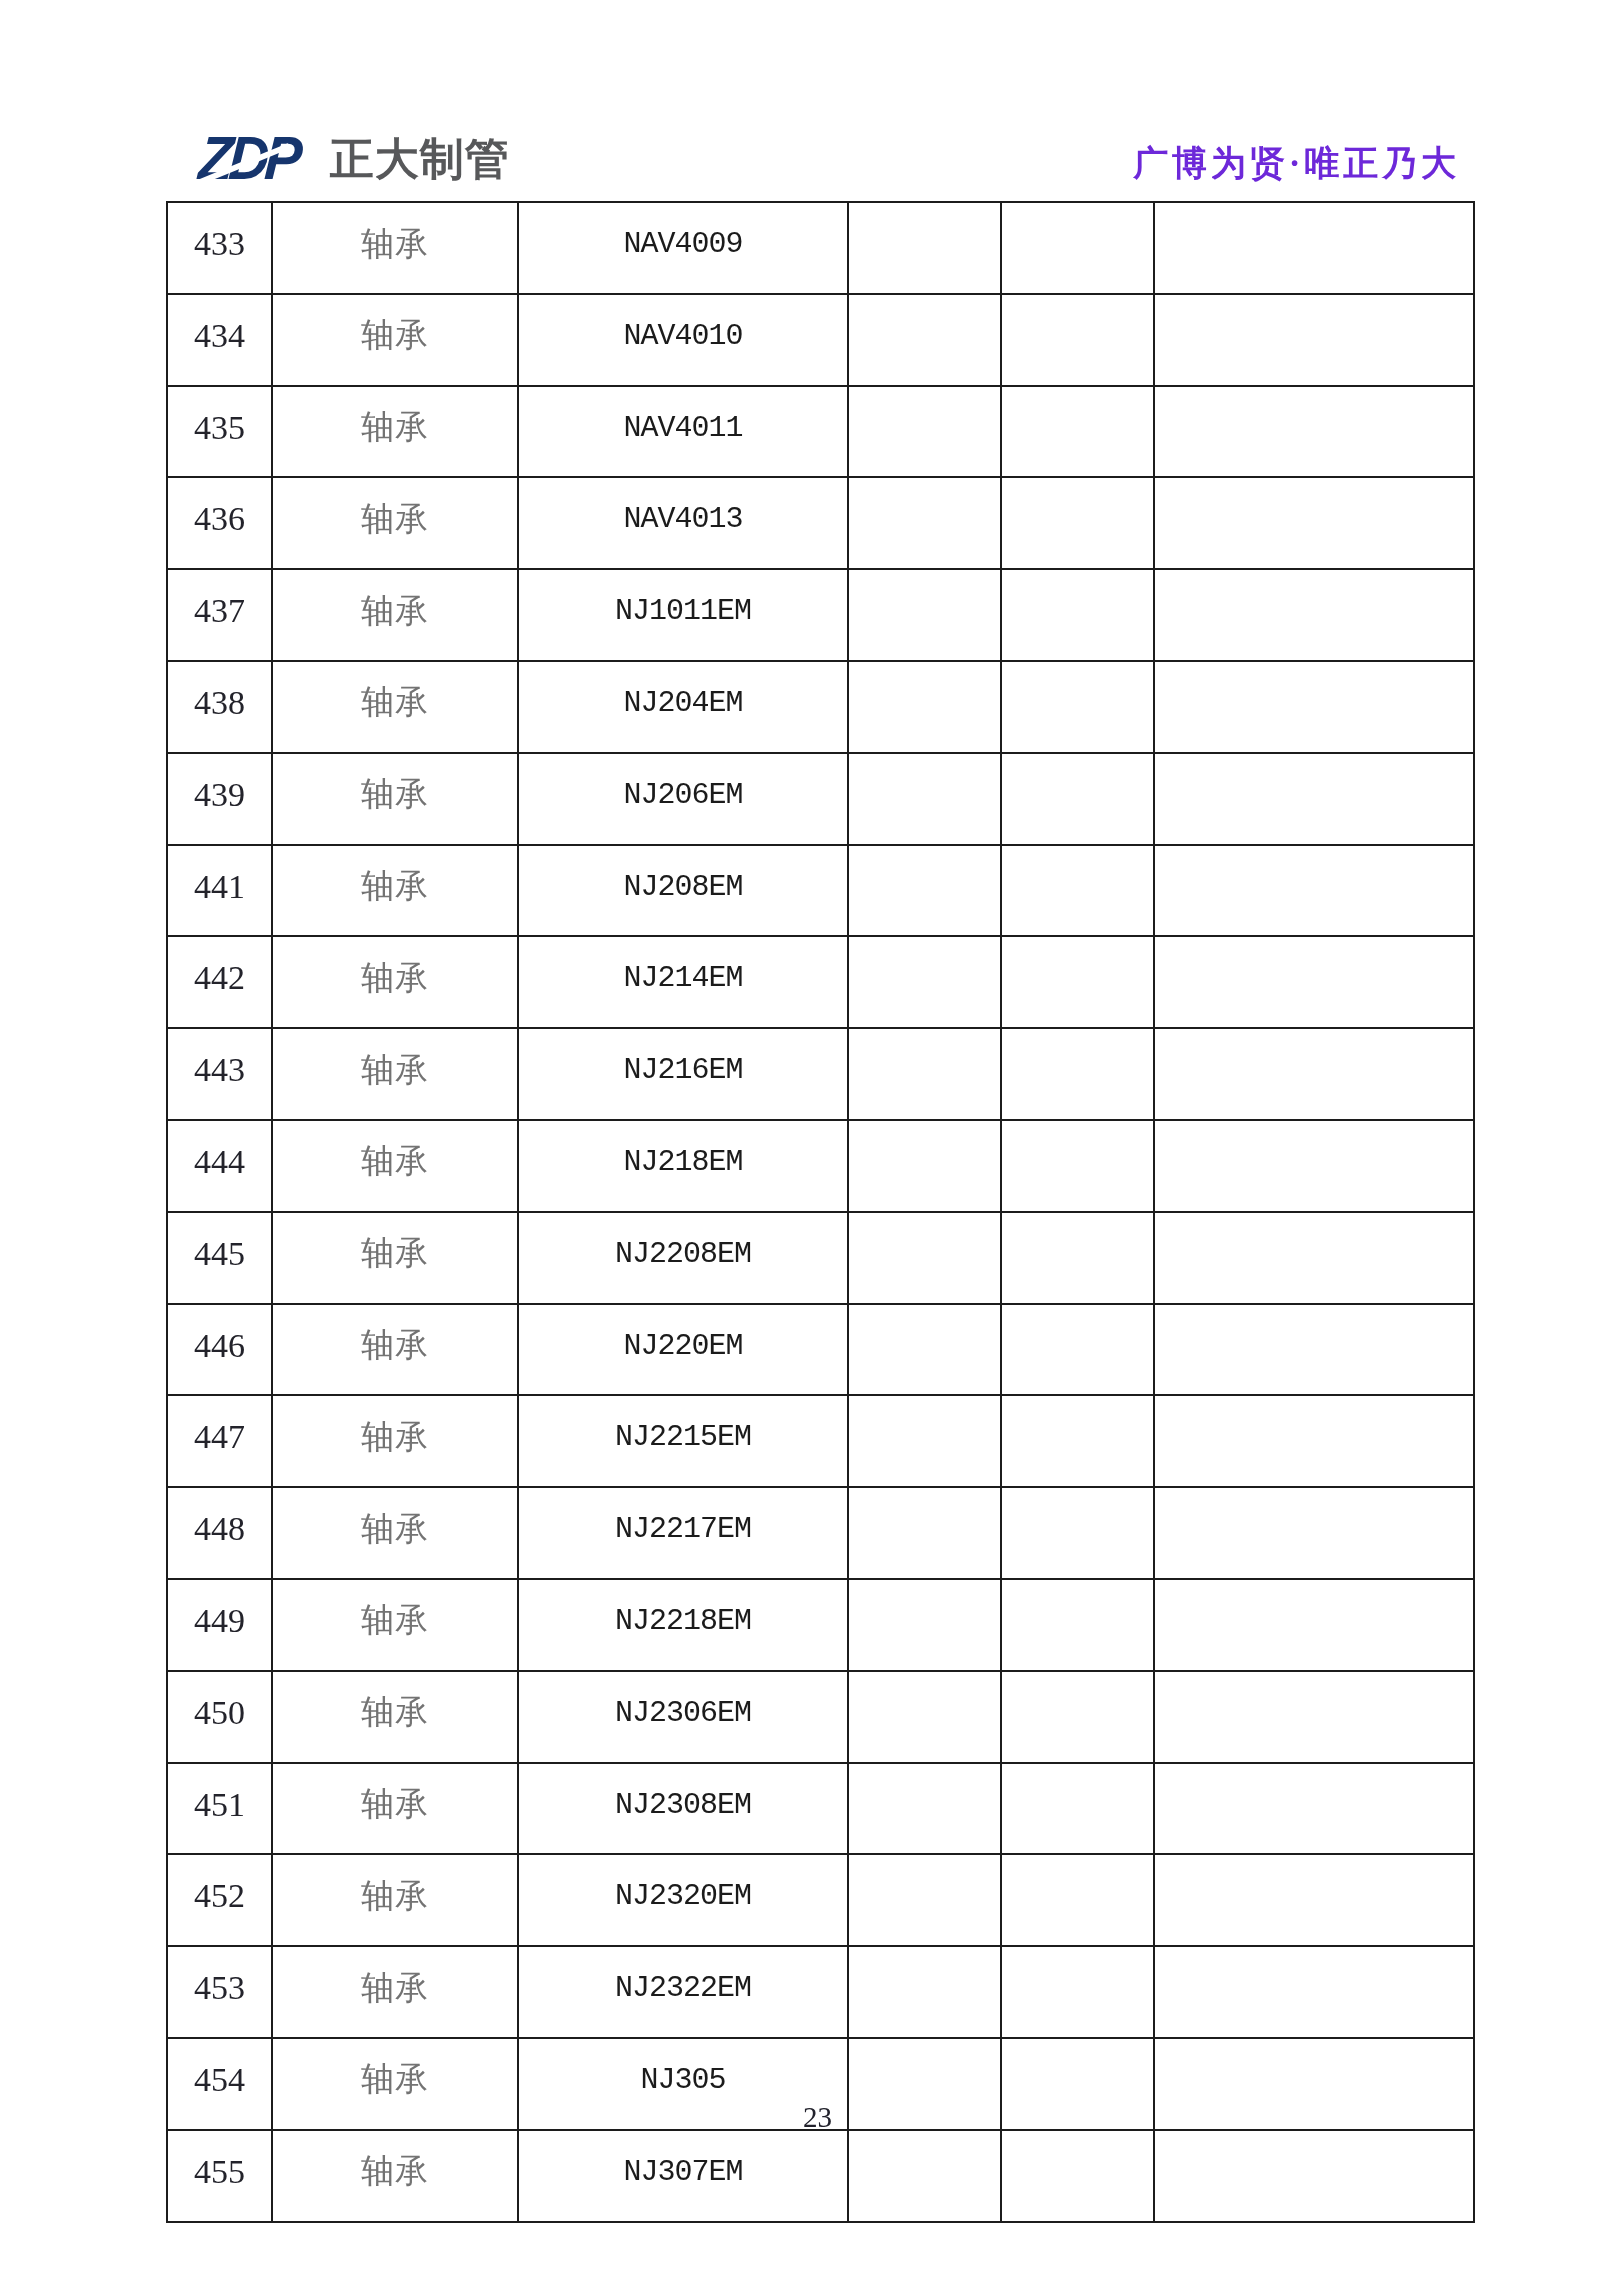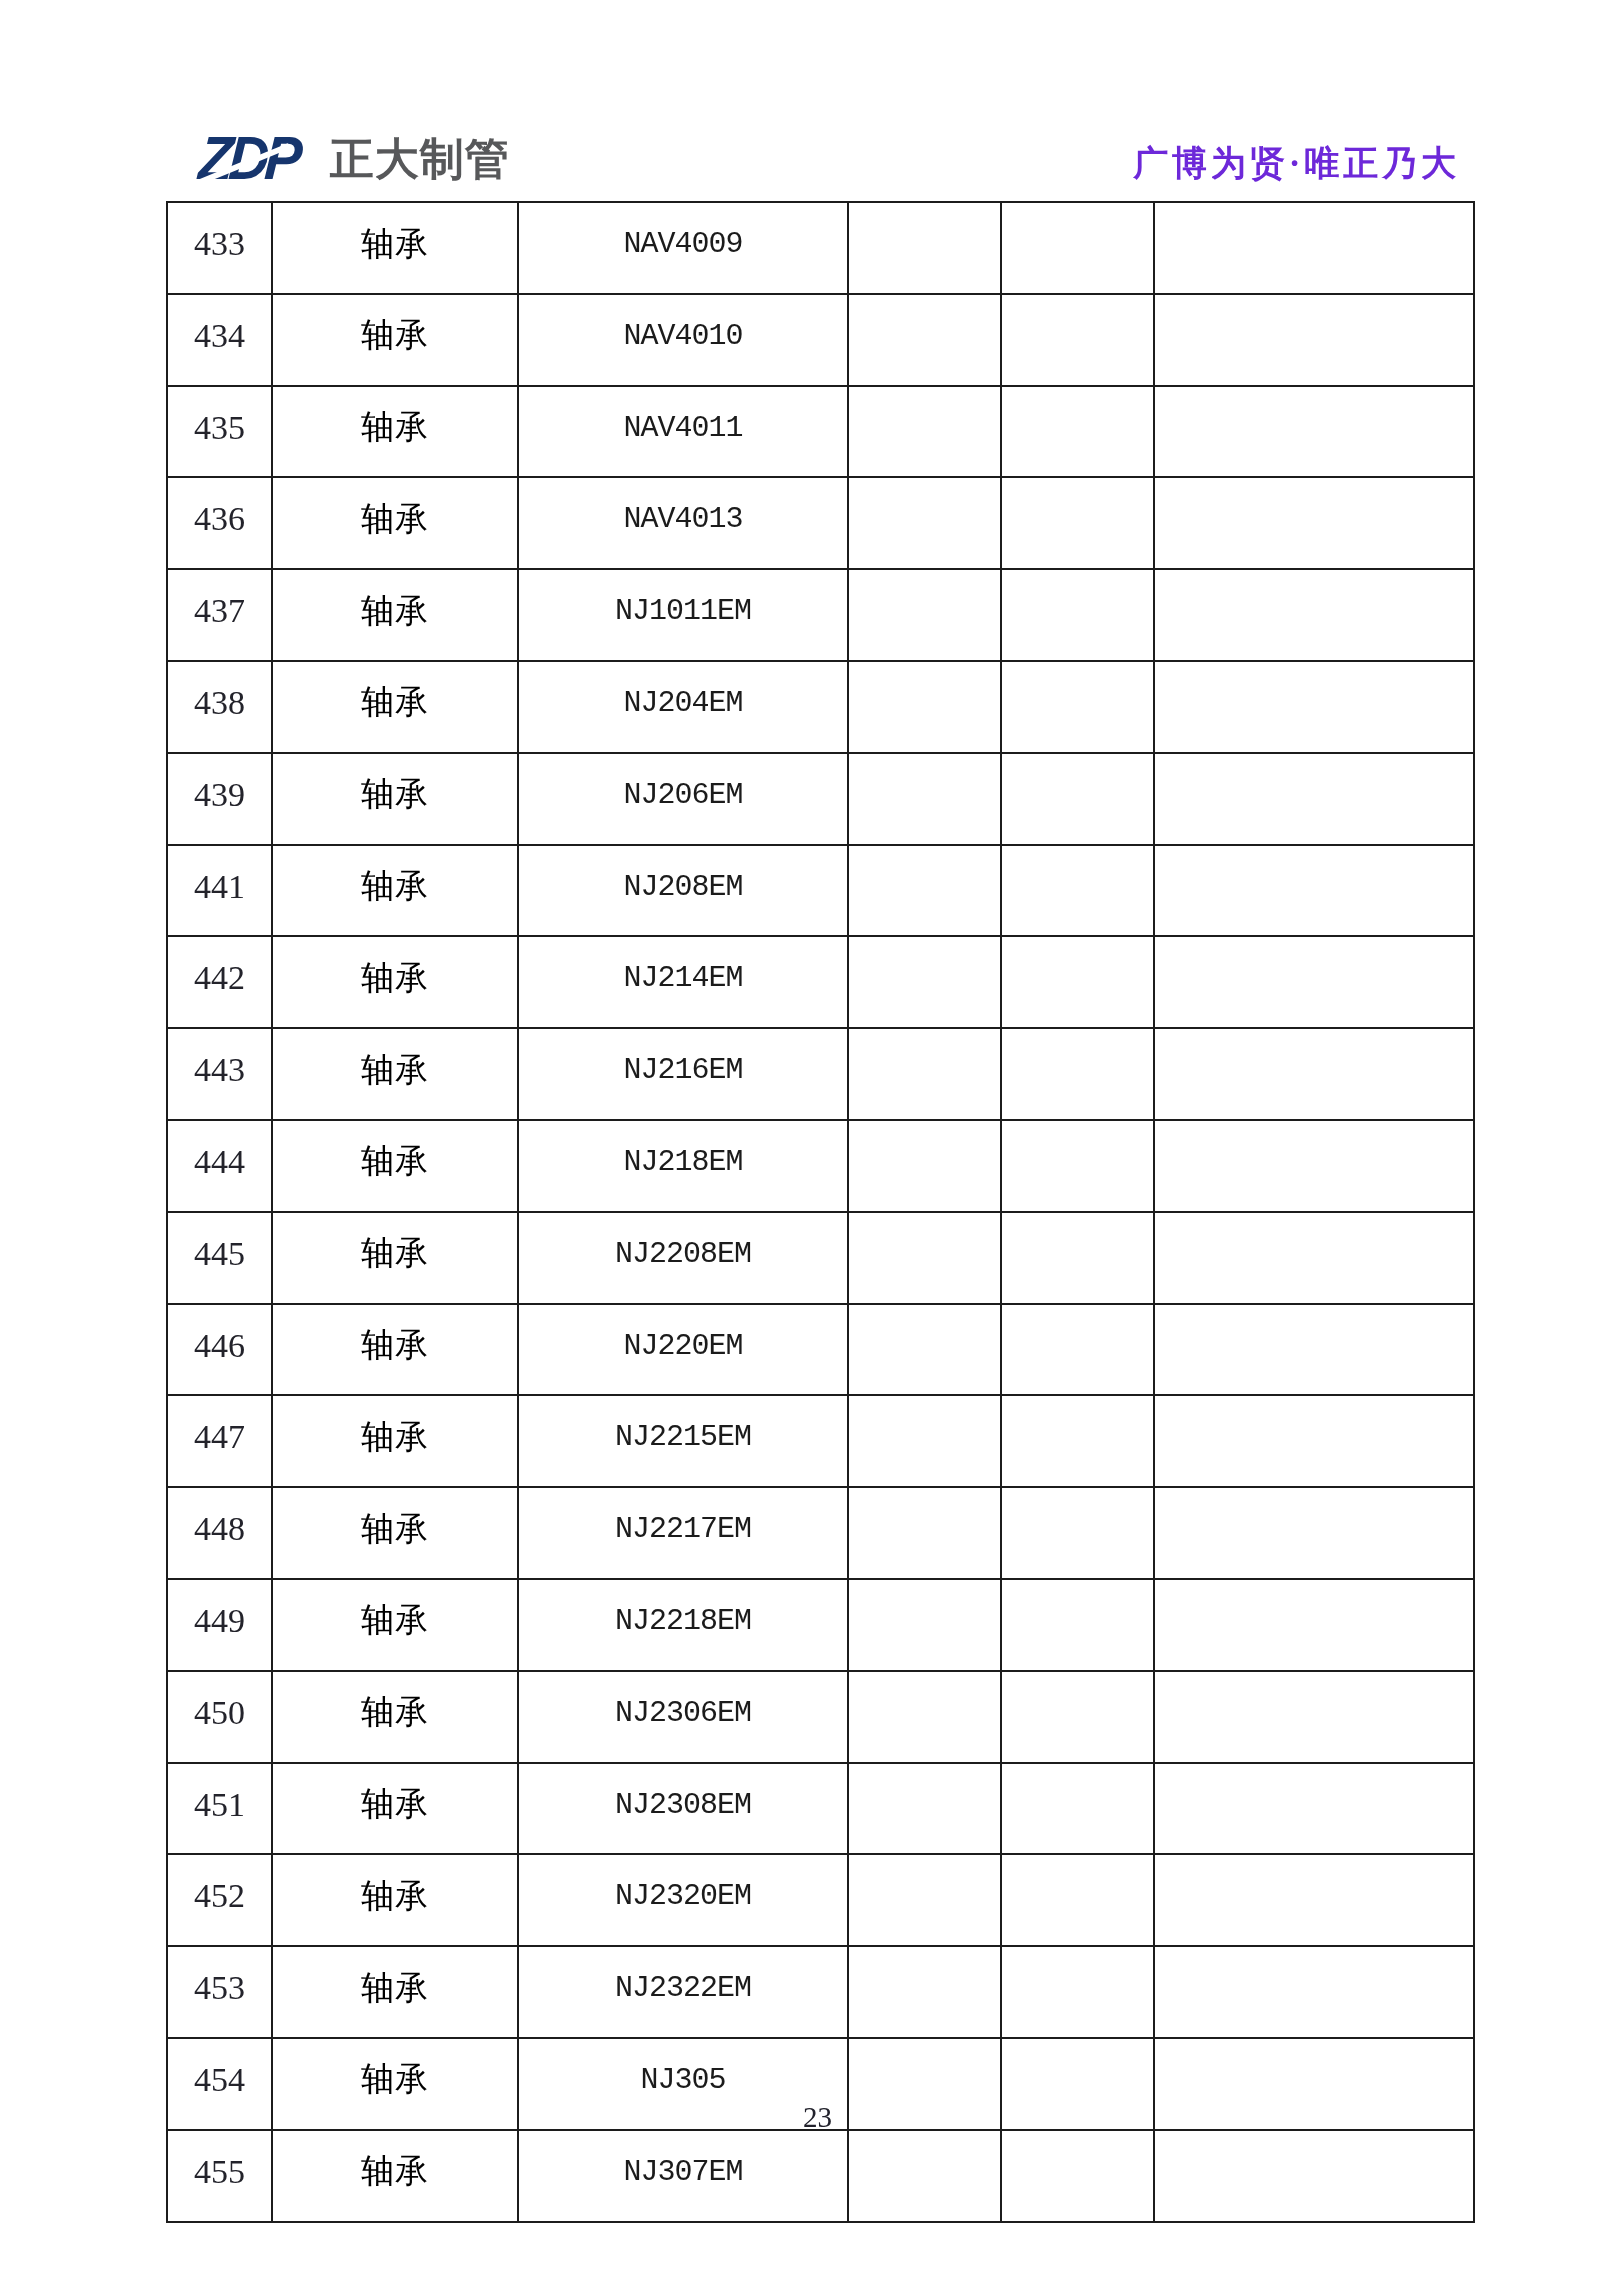--- a/index.html
+++ b/index.html
@@ -100,21 +100,21 @@
 
   td.cell-no {
     font-family: "Liberation Serif", serif;
     font-size: 34px;
     color: #23232b;
     margin-left: 48px;
   }
   td.cell-cat {
     font-family: "Liberation Sans", sans-serif;
     font-size: 33px;
-    color: #000000;
+    color: #737373;
     letter-spacing: 1px;
   }
   td.cell-model {
     font-family: "Liberation Mono", monospace;
     font-size: 30px;
     letter-spacing: -1px;
     color: #1b1b1b;
     margin-left: 47px;
   }
 

